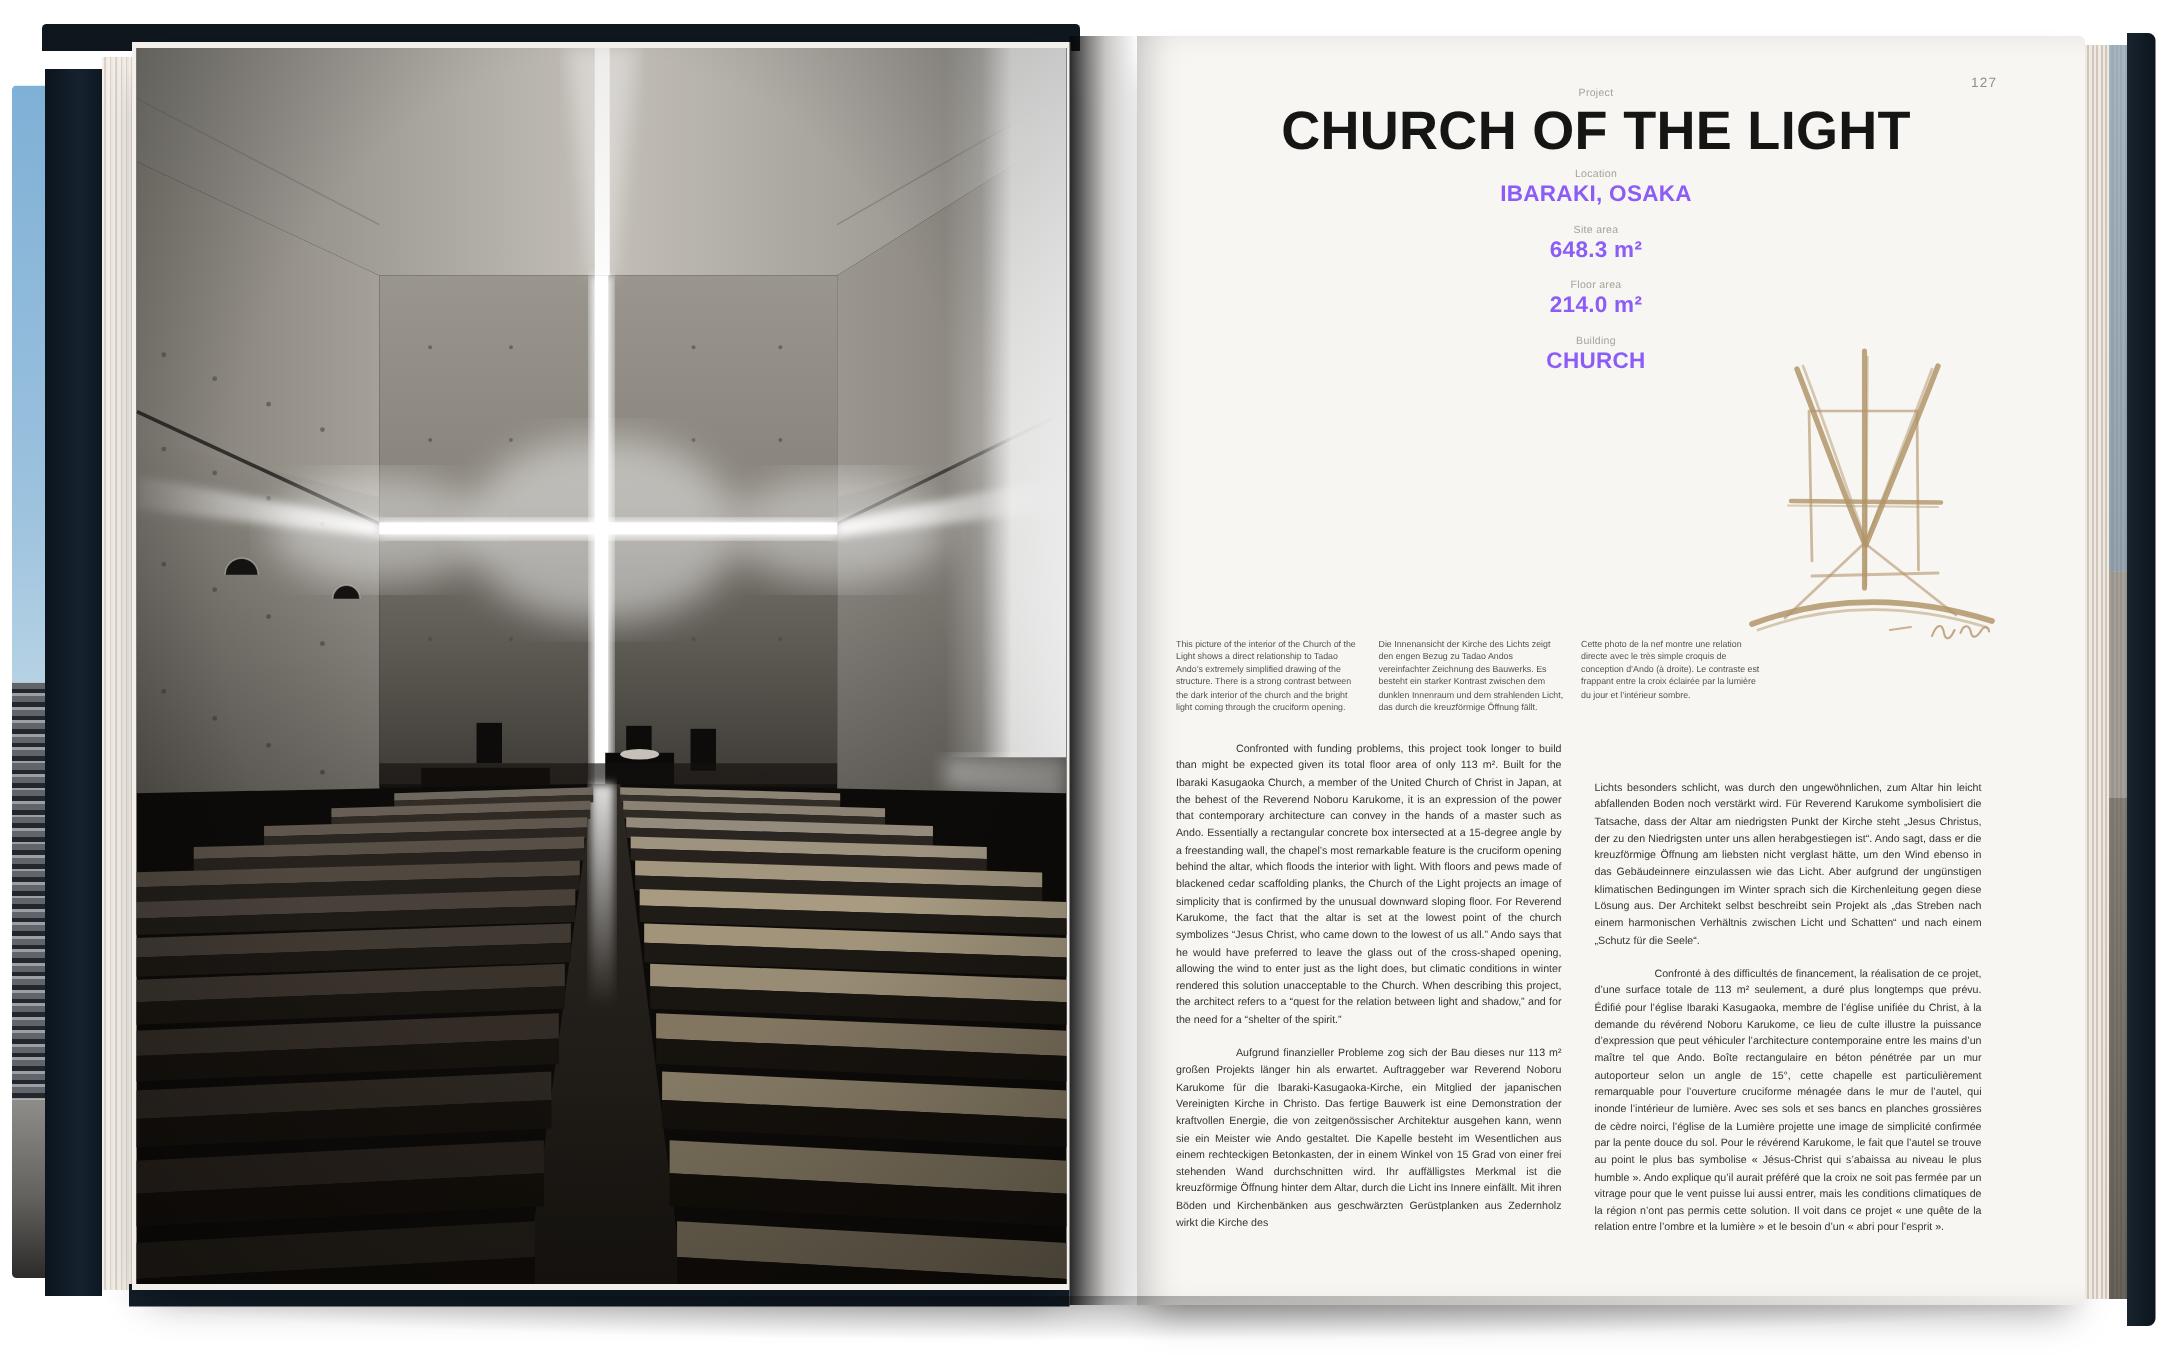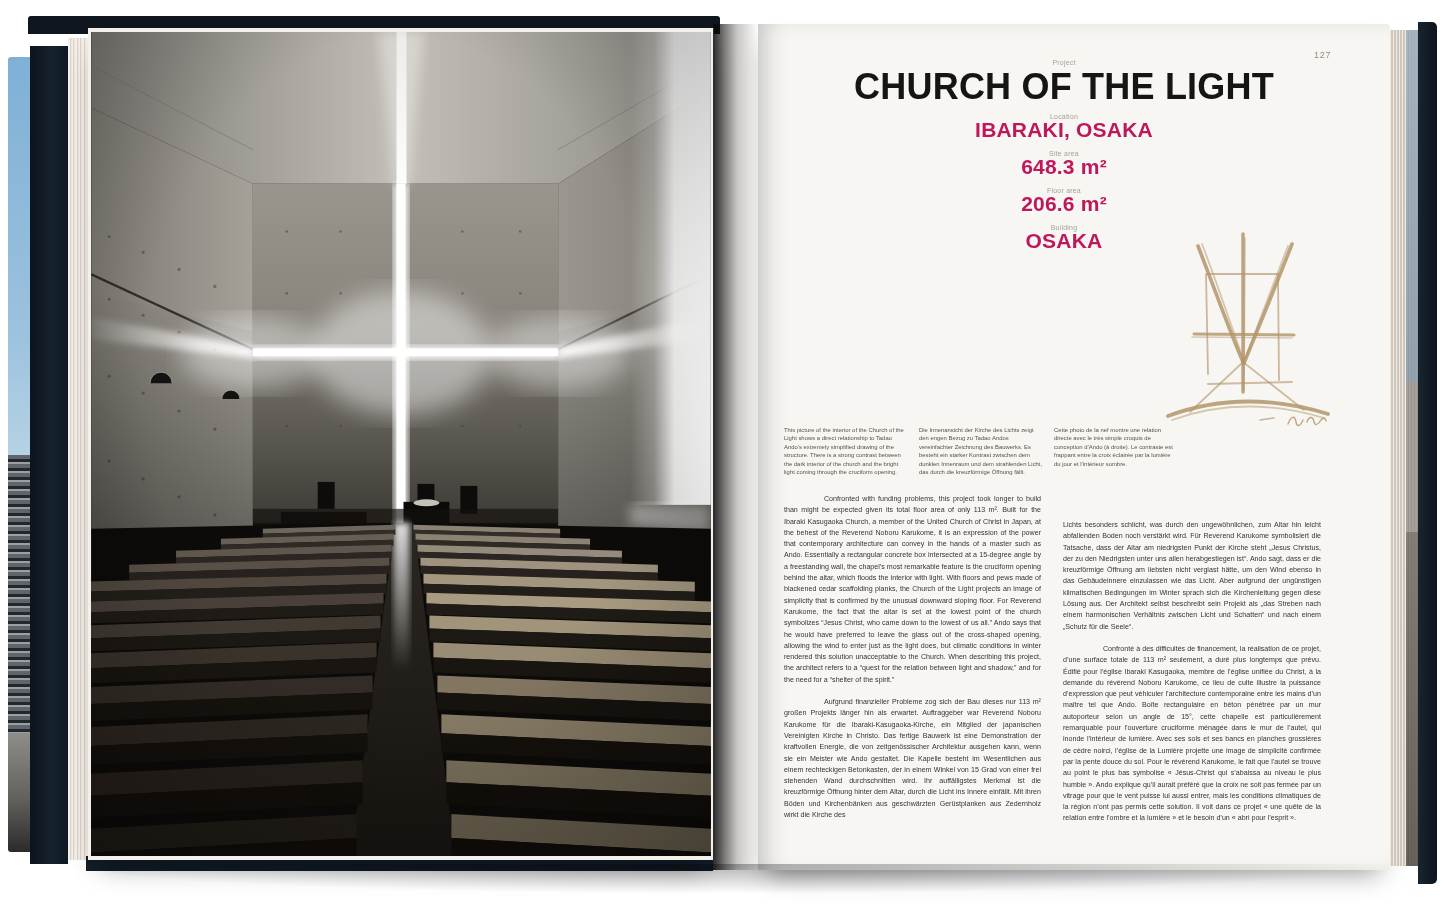--- a/index.html
+++ b/index.html
@@ -37,21 +37,21 @@
   .cover-right{position:absolute;left:1418px;top:22px;width:19px;height:862px;background:linear-gradient(90deg,#18242f,#0d151d);border-radius:0 5px 5px 0;}
   .floor-shadow{position:absolute;left:60px;top:864px;width:1340px;height:30px;
       background:radial-gradient(ellipse at 50% 0%,rgba(0,0,0,.30),rgba(0,0,0,0) 70%);}
 
   
   .rp-inner{position:absolute;inset:0;color:#1d1d1c;}
   .page-number{position:absolute;left:556px;top:26px;font-size:9px;letter-spacing:.8px;color:#938d85;}
   .header-block{position:absolute;left:26px;top:34px;width:560px;text-align:center;}
   .meta-label{font-size:7px;line-height:9px;color:#a7a198;letter-spacing:.2px;margin-bottom:1px;}
   .big-title{font-size:36px;line-height:37px;font-weight:bold;color:#151514;letter-spacing:.2px;margin-bottom:7px;white-space:nowrap;}
-  .meta-value{font-size:21px;line-height:16px;font-weight:bold;color:#be185d;letter-spacing:.2px;margin-bottom:11px;}
+  .meta-value{font-size:15px;line-height:16px;font-weight:bold;color:#8b5cf6;letter-spacing:.2px;margin-bottom:11px;}
 
   .sketch{position:absolute;left:384px;top:198px;width:206px;height:216px;}
 
   .caption-row{position:absolute;left:26px;top:402px;width:410px;display:flex;gap:11px;}
   .caption{width:124px;font-size:5.9px;line-height:8.4px;color:#56524c;text-align:left;}
 
   .body-col{position:absolute;font-size:7.1px;line-height:11.3px;color:#353431;text-align:justify;}
   .body-col p{margin:0 0 11px 0;text-indent:40px;}
   .body-col p.cont{text-indent:0;margin-top:31px;}
   #bodycol1{left:26px;top:470px;width:257px;}
@@ -298,23 +298,23 @@
       <div class="page-number">127</div>
 
       <div class="header-block">
         <div class="meta-label">Project</div>
         <div class="big-title">CHURCH OF THE LIGHT</div>
         <div class="meta-label">Location</div>
         <div class="meta-value">IBARAKI, OSAKA</div>
         <div class="meta-label">Site area</div>
         <div class="meta-value">648.3 m²</div>
         <div class="meta-label">Floor area</div>
-        <div class="meta-value">206.6 m²</div>
+        <div class="meta-value">214.0 m²</div>
         <div class="meta-label">Building</div>
-        <div class="meta-value">OSAKA</div>
+        <div class="meta-value">CHURCH</div>
       </div>
 
       <div class="sketch">
         <svg width="206" height="216" viewBox="0 0 206 216" xmlns="http://www.w3.org/2000/svg">
           <g stroke="#b29569" fill="none" stroke-linecap="round">
             <path d="M101,12 L101,170" stroke-width="3.4" opacity=".85"></path>
             <path d="M103,16 L102,168" stroke-width="1.6" opacity=".5"></path>
             <path d="M52,112 L152,113" stroke-width="3" opacity=".8"></path>
             <path d="M50,115 L150,116" stroke-width="1.4" opacity=".45"></path>
             <path d="M64,52 L136,52 L137,158 M64,52 L66,152" stroke-width="1.8" opacity=".65"></path>

